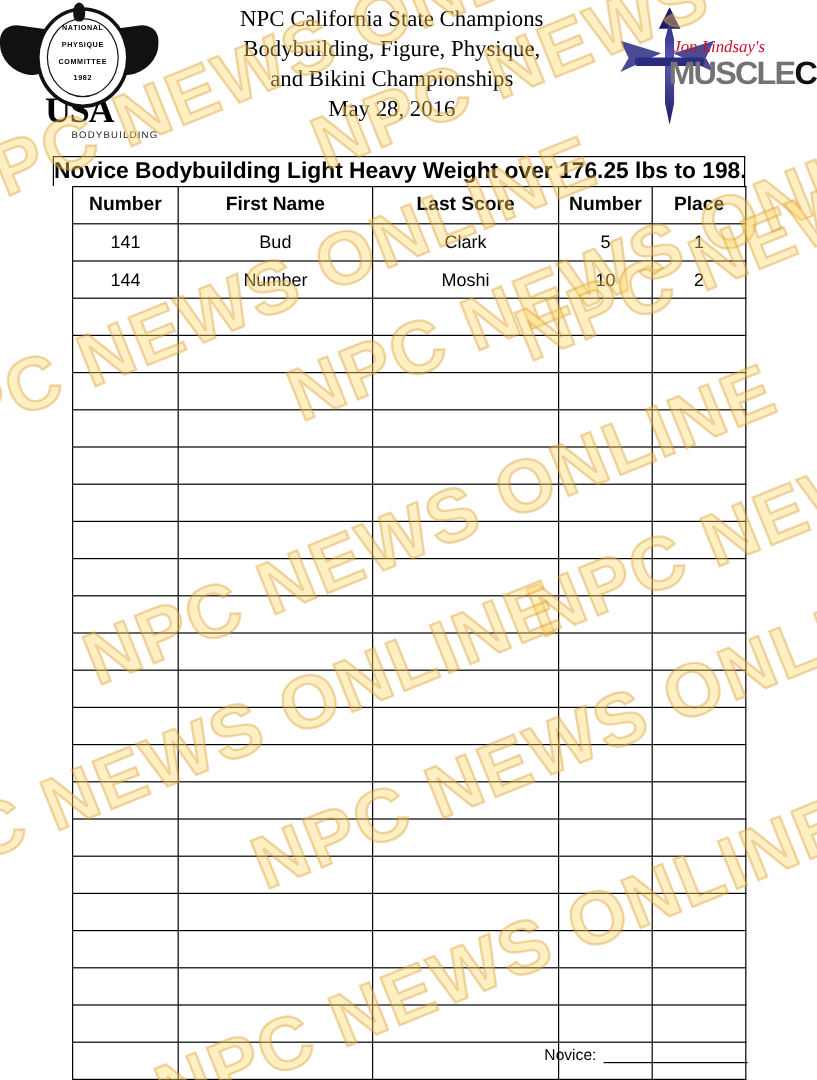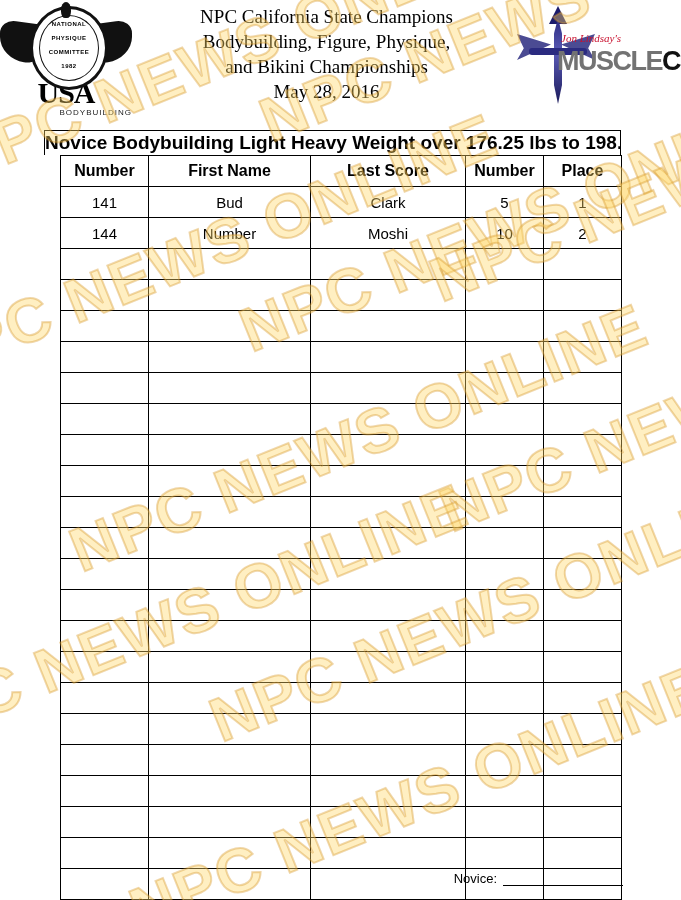--- a/index.html
+++ b/index.html
@@ -186,21 +186,21 @@
   .mc-wing-r {
     left: 40px;
     clip-path: polygon(0% 40%, 100% 0%, 80% 55%, 100% 100%);
   }
   .mc-jon {
     position: absolute;
     left: 40px;
     top: 28px;
     font-family: "Liberation Serif", serif;
     font-style: italic;
-    font-size: 11px;
+    font-size: 14px;
     color: #c8102e;
     white-space: nowrap;
   }
   .mc-main {
     position: absolute;
     left: 8px;
     top: 42px;
     font-size: 27px;
     font-weight: bold;
     letter-spacing: -1.5px;

